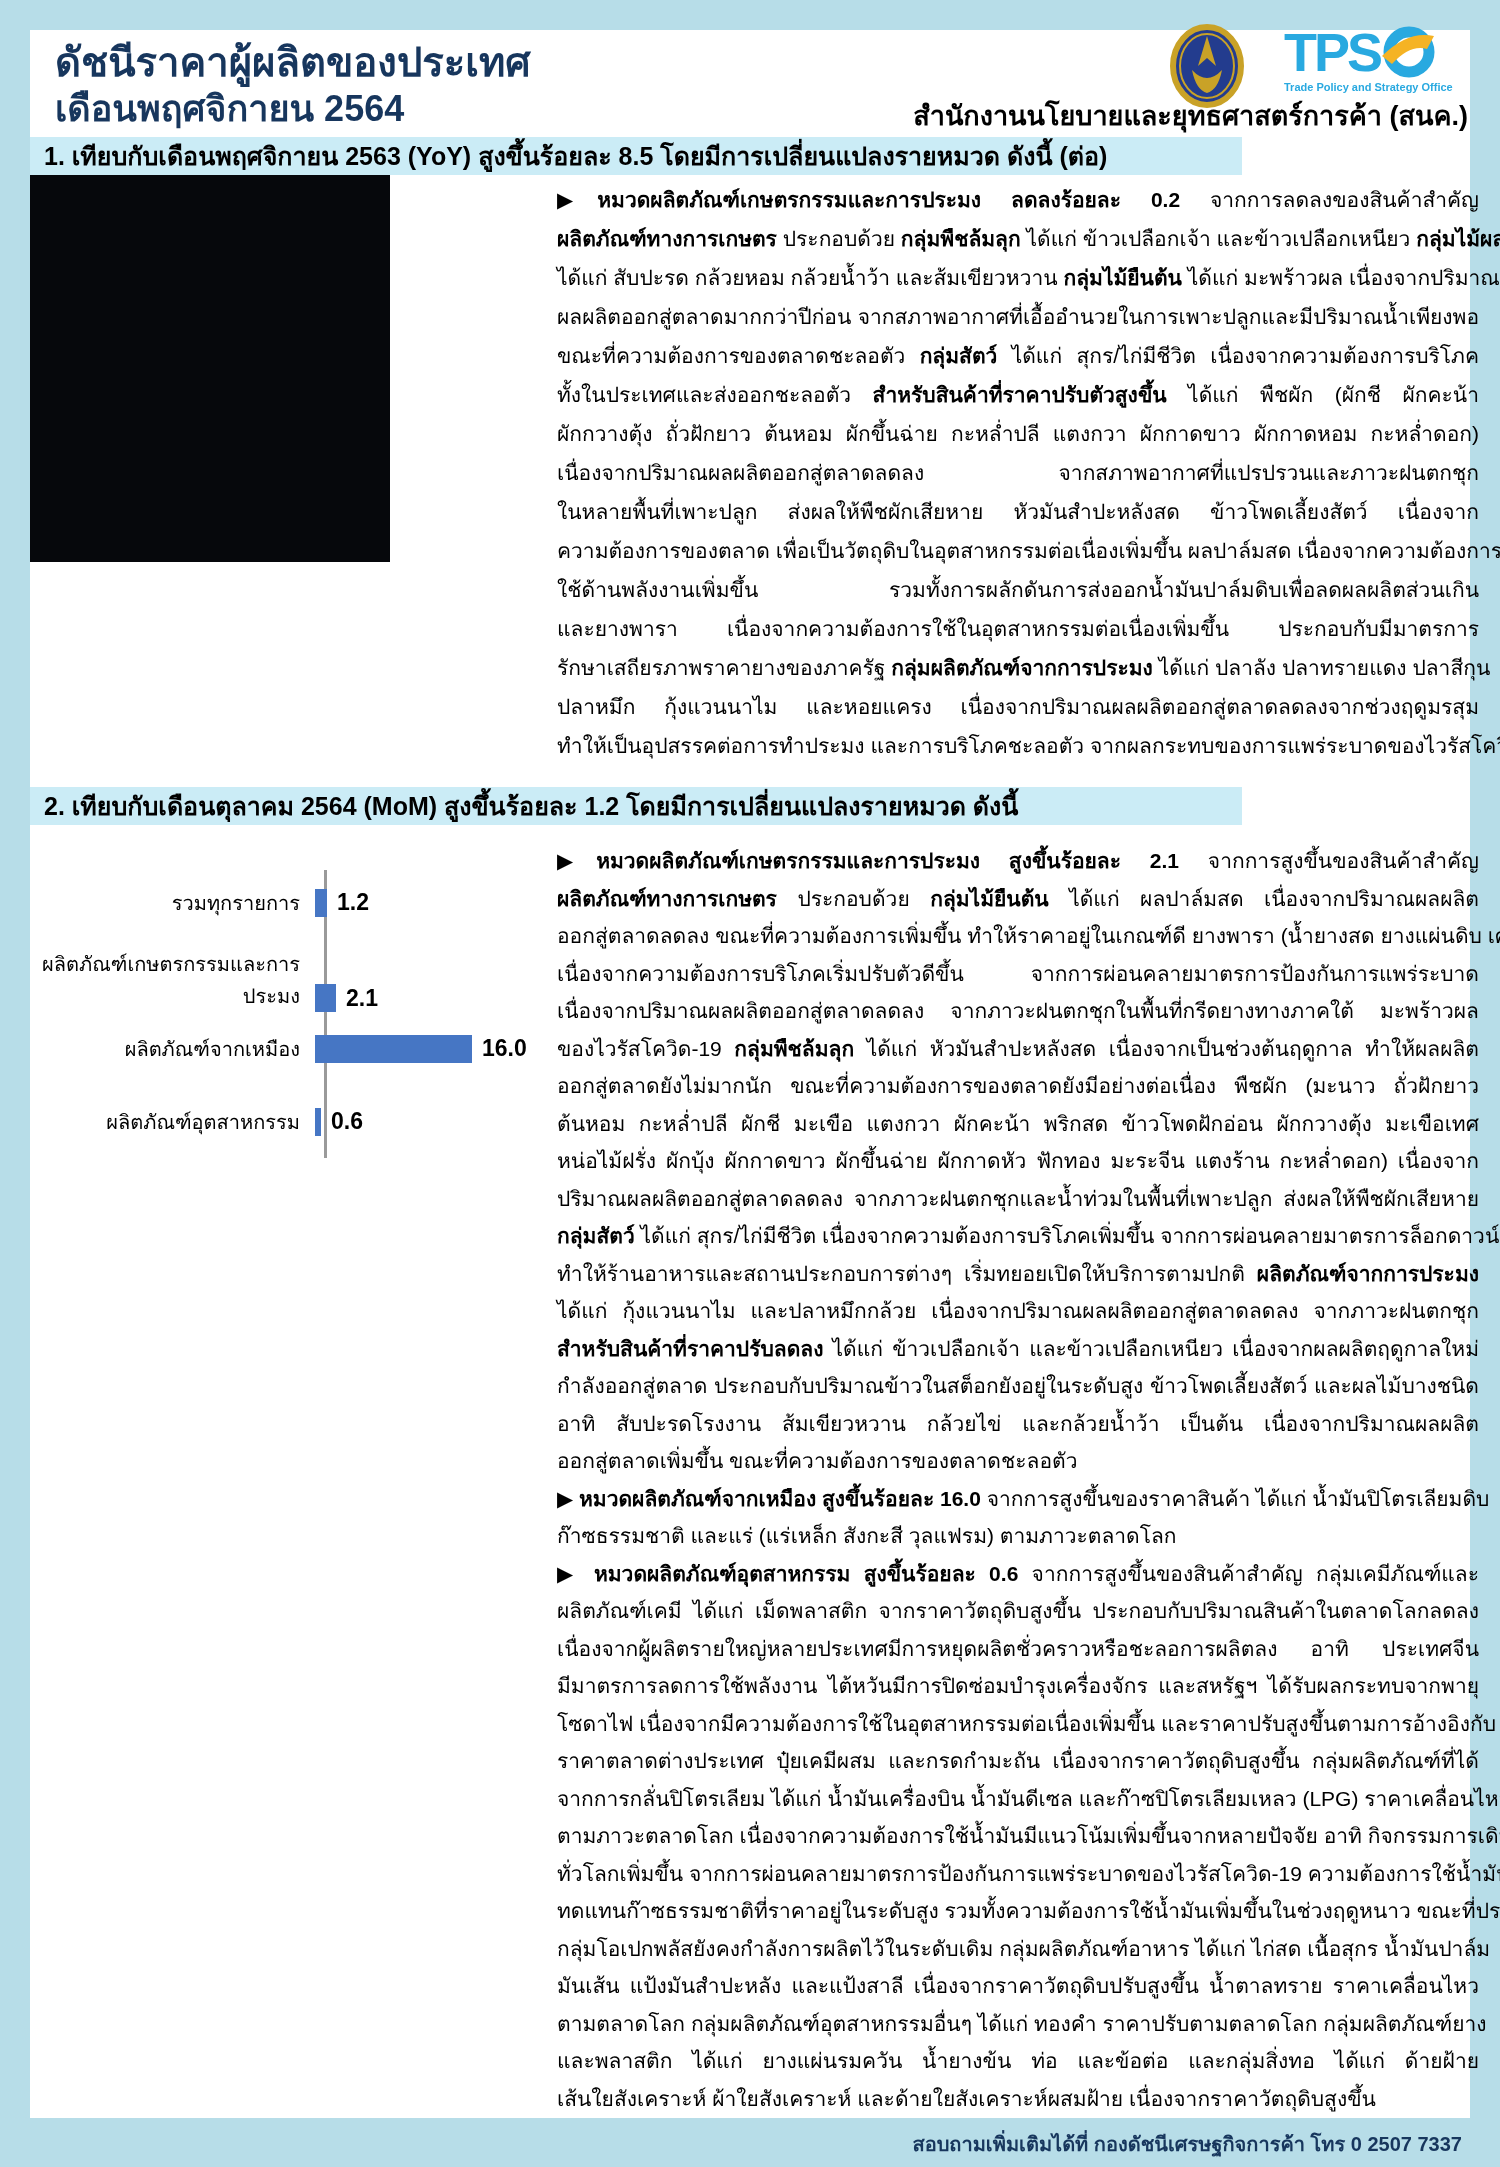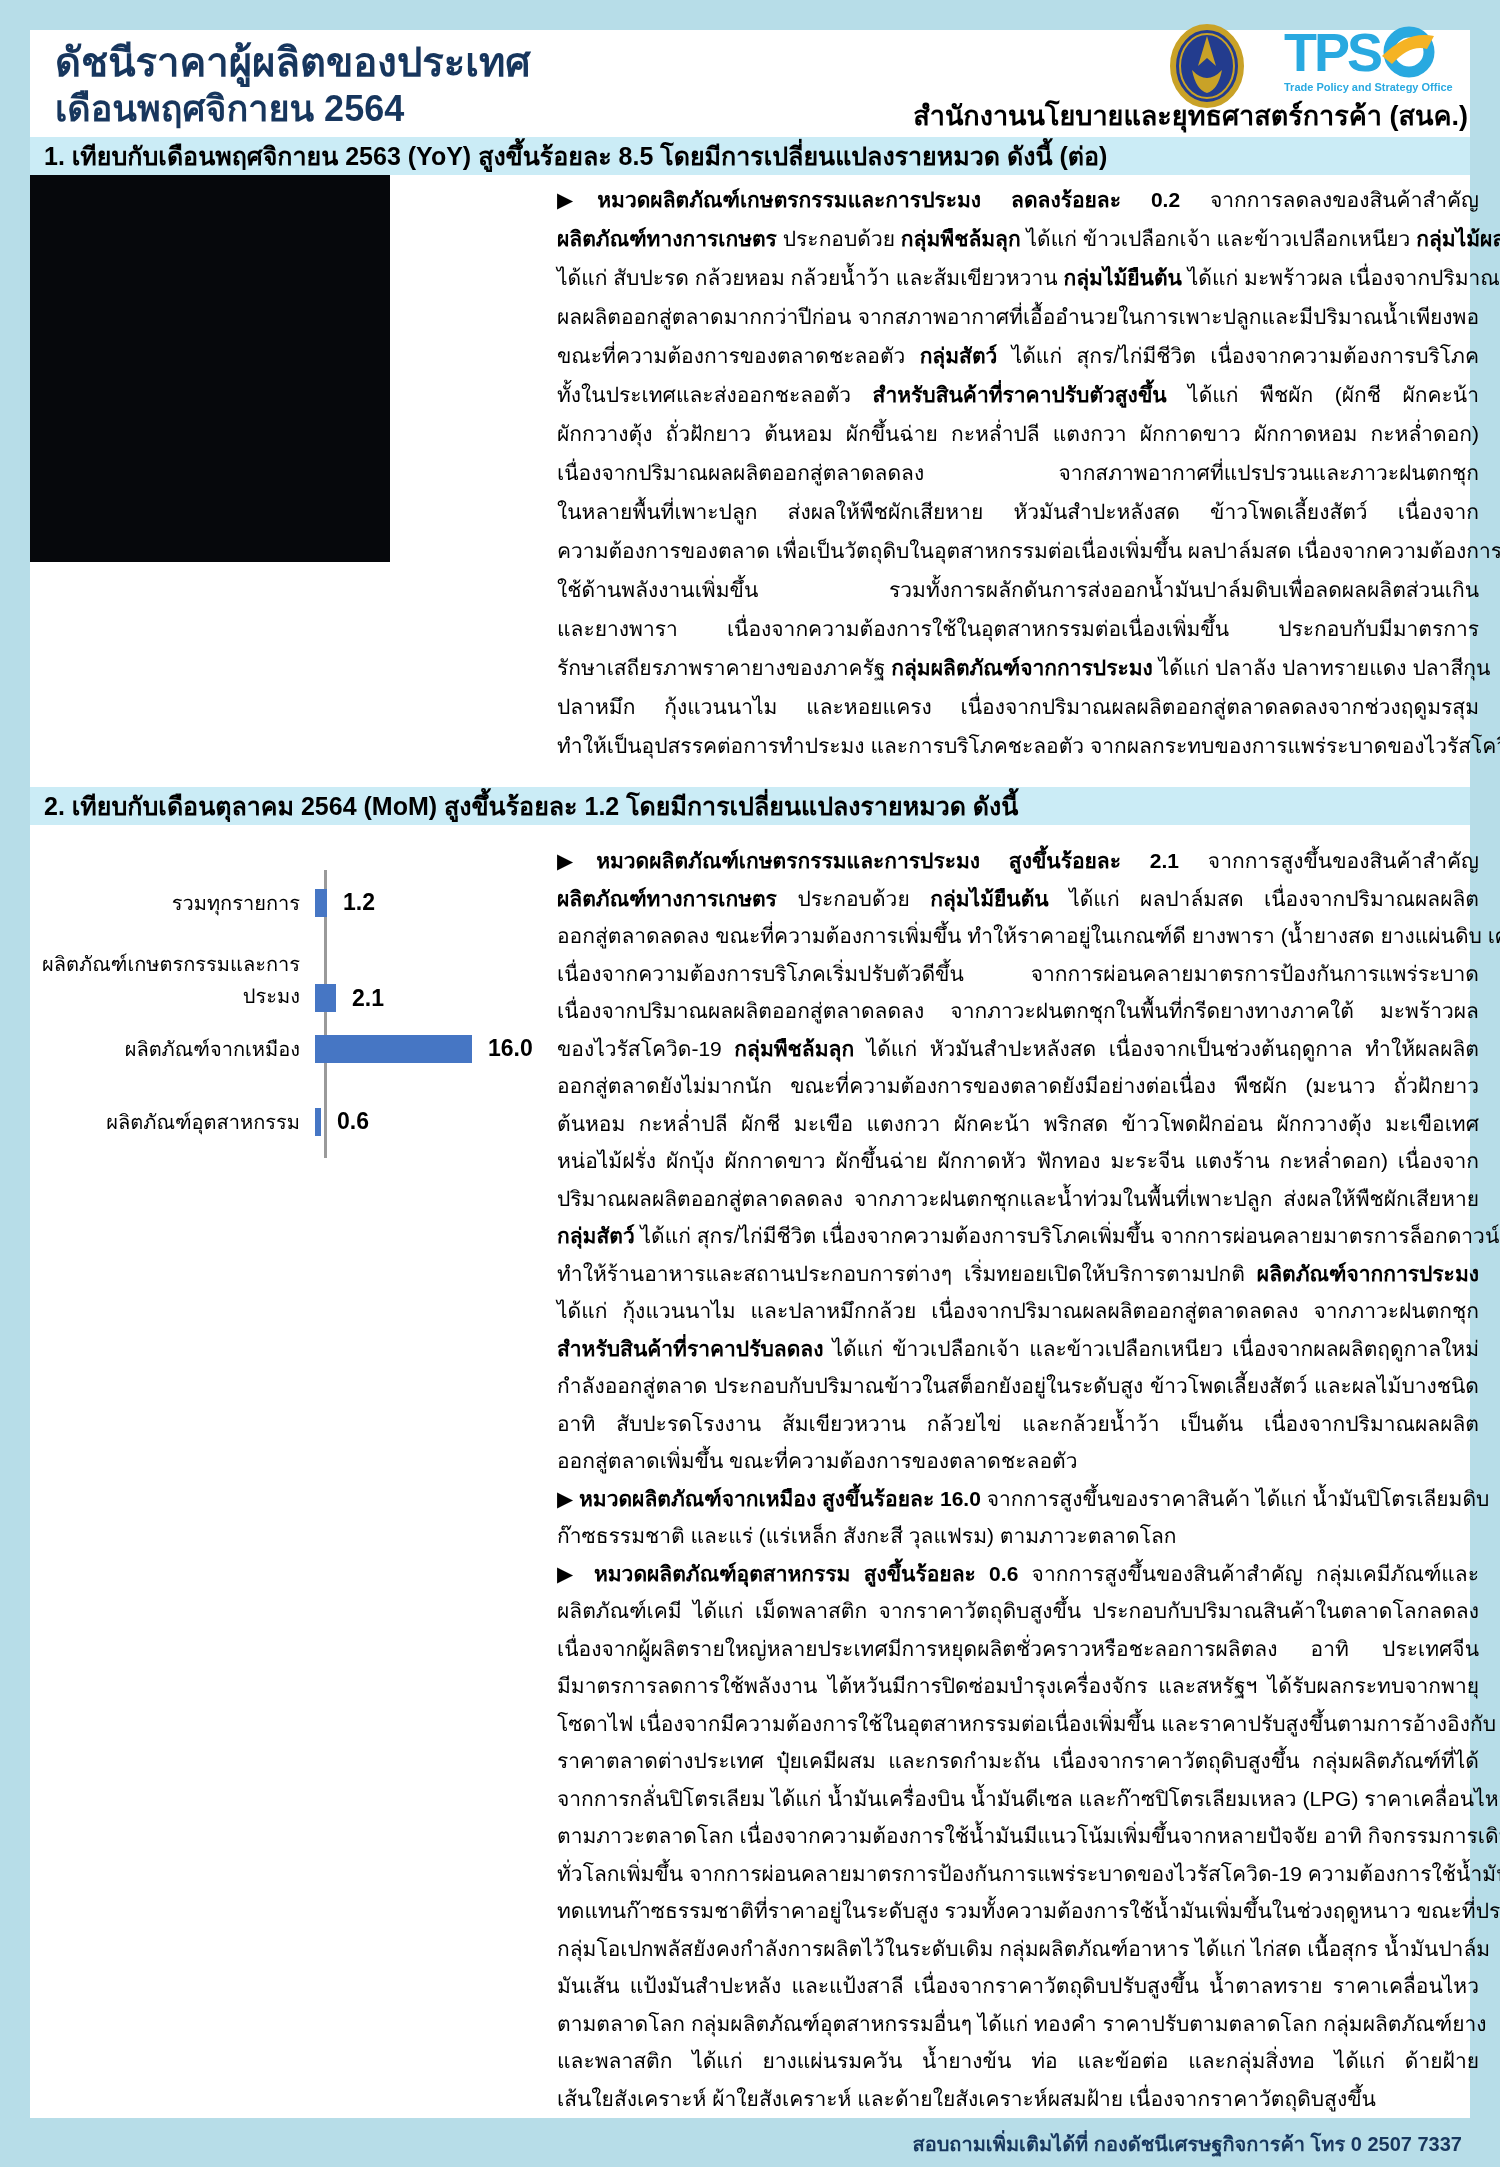--- a/index.html
+++ b/index.html
@@ -11,21 +11,21 @@
   .title1 { position:absolute; left:55px; top:30px; font-size:40px; font-weight:bold; color:#17365d; }
   .title2 { position:absolute; left:55px; top:80px; font-size:36px; font-weight:bold; color:#17365d; }
   .seal { position:absolute; left:1168px; top:24px; }
   .tpso { position:absolute; left:1284px; top:24px; width:190px; }
   .tpso-row { display:flex; align-items:center; }
   .tpso-txt { font-size:54px; font-weight:bold; color:#29a9e0; letter-spacing:-3px; line-height:54px; }
   .tpso-tag { font-size:11px; font-weight:bold; color:#29a9e0; margin-top:1px; white-space:nowrap; }
   .agency { position:absolute; right:32px; top:94px; font-size:27px; font-weight:bold; color:#000; }
 
   
-  .banner { position:absolute; left:30px; width:1440px; height:38px; background:#cbecf6;
+  .banner { position:absolute; left:30px; width:1212px; height:38px; background:#cbecf6;
             font-size:25px; font-weight:bold; color:#000; line-height:38px; padding-left:14px; }
   .banner1 { top:137px; }
   .banner2 { top:787px; }
 
   
   .photo-box { position:absolute; left:30px; top:175px; width:360px; height:387px; background:#06080c; }
 
   
   .para { position:absolute; color:#000; }
   .para1 { left:557px; top:180px; width:922px; font-size:21px; }
@@ -35,21 +35,21 @@
   .tline { white-space:nowrap; text-align:justify; text-align-last:justify; overflow:visible; }
   .tline.short { text-align:left; text-align-last:left; }
   .tline b { font-weight:bold; }
 
   
   .chart { position:absolute; left:32px; top:866px; width:505px; height:300px; }
   .chart-axis { position:absolute; left:292px; top:4px; height:288px; width:3px; background:#9a9a9a; }
   .crow { position:absolute; left:0; width:505px; height:73px; display:flex; align-items:center; }
   .clabel { width:280px; text-align:right; padding-right:12px; font-size:20px; color:#000; flex:0 0 auto; }
   .cbar { height:28px; background:#4676c4; flex:0 0 auto; margin-left:3px; }
-  .cval { font-size:23px; font-weight:bold; color:#000; margin-left:16px; flex:0 0 auto; }
+  .cval { font-size:23px; font-weight:bold; color:#000; margin-left:10px; flex:0 0 auto; }
 
   
   .footer { position:absolute; right:38px; top:2122px; height:45px; line-height:45px;
             font-size:20px; font-weight:bold; color:#17365d; }
 </style>
 </head>
 <body>
 
 <div class="page">
   <div class="inner"></div>

